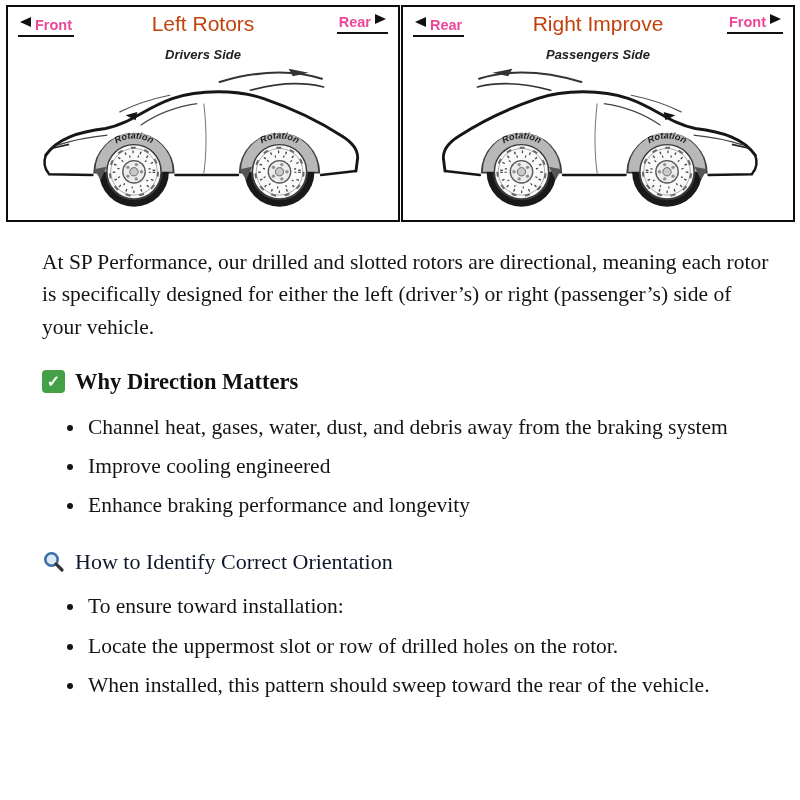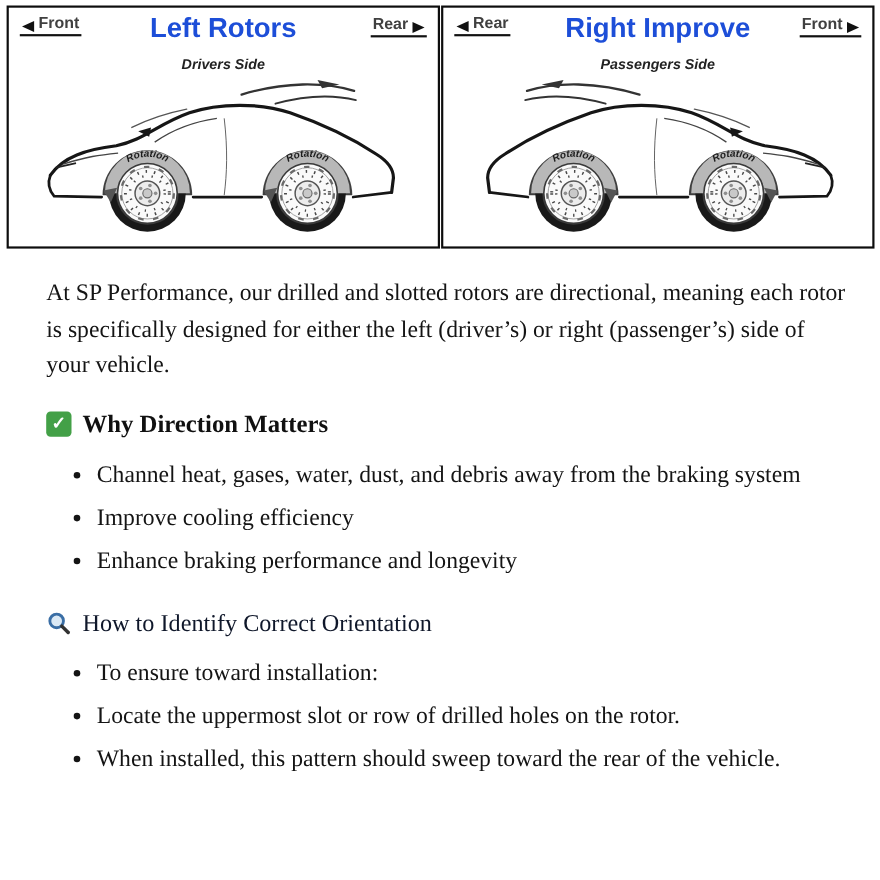--- a/index.html
+++ b/index.html
@@ -4,28 +4,28 @@
 <style>
   html,body{margin:0;padding:0;background:#ffffff;}
   body{width:800px;font-family:"Liberation Serif",serif;color:#141414;}
 
   
   .diagram{display:flex;margin:5px 5px 0 6px;}
   .panel{width:50%;border:2px solid #0d0d0d;background:#fff;box-sizing:border-box;}
   .panel+.panel{margin-left:1px;}
   .panel-header{display:grid;grid-template-columns:1fr auto 1fr;align-items:start;padding:6px 10px 0 10px;}
   .dir{font-family:"Liberation Sans",sans-serif;font-weight:bold;font-size:14.5px;
-       border-bottom:2.5px solid #111;display:inline-flex;align-items:flex-end;gap:4px;
-       padding:0 2px 2px 2px;color:#404040;}
+       border-bottom:2.5px solid #111;display:inline-flex;align-items:flex-start;gap:4px;
+       padding:0 2px 2px 2px;color:#ec4899;}
   .dir-wrap-l{justify-self:start;}
   .dir-wrap-r{justify-self:end;}
   .tri-left{width:0;height:0;border-top:5px solid transparent;border-bottom:5px solid transparent;border-right:11px solid #111;}
   .tri-right{width:0;height:0;border-top:5px solid transparent;border-bottom:5px solid transparent;border-left:11px solid #111;}
   .panel-title-wrap{text-align:center;}
-  .panel-title{font-family:"Liberation Sans",sans-serif;font-weight:bold;font-size:25px;color:#1d4ed8;line-height:1.05;}
+  .panel-title{font-family:"Liberation Sans",sans-serif;font-weight:normal;font-size:21px;color:#c2410c;line-height:1.05;}
   .panel-subtitle{font-family:"Liberation Sans",sans-serif;font-weight:bold;font-style:italic;font-size:13px;color:#222;margin-top:12px;}
   .car-svg{display:block;width:100%;height:158px;}
 
   
   .content{padding:10px 26px 0 42px;font-size:21.5px;line-height:1.5;}
   .content p{margin:14px 0 0 0;}
   h2.why{font-size:22.5px;font-weight:bold;margin:22px 0 0 0;color:#101010;display:flex;align-items:center;}
   h2.identify{font-size:22px;font-weight:normal;margin:24px 0 0 0;color:#0f172a;display:flex;align-items:center;}
   ul{margin:12px 0 0 0;padding-left:44px;}
   li{margin:0 0 7px 0;padding-left:2px;}
@@ -153,21 +153,21 @@
   <p>At SP Performance, our drilled and slotted rotors are directional, meaning each rotor is specifically designed for either the left (driver’s) or right (passenger’s) side of your vehicle.</p>
 
   <h2 class="why">
     <span class="check-icon">✓</span>
     <span>Why Direction Matters</span>
   </h2>
 
 
   <ul>
     <li>Channel heat, gases, water, dust, and debris away from the braking system</li>
-    <li>Improve cooling efficiency</li>
+    <li>Improve cooling engineered</li>
     <li>Enhance braking performance and longevity</li>
   </ul>
 
   <h2 class="identify">
     <span class="mag-icon">
       <svg width="23" height="23" viewBox="0 0 23 23">
         <circle cx="9.5" cy="9.5" r="6.2" fill="#dbe9f5" stroke="#3a6ea5" stroke-width="2.6"></circle>
         <line x1="14.2" y1="14.2" x2="20" y2="20" stroke="#333" stroke-width="3.2" stroke-linecap="round"></line>
       </svg>
     </span>

